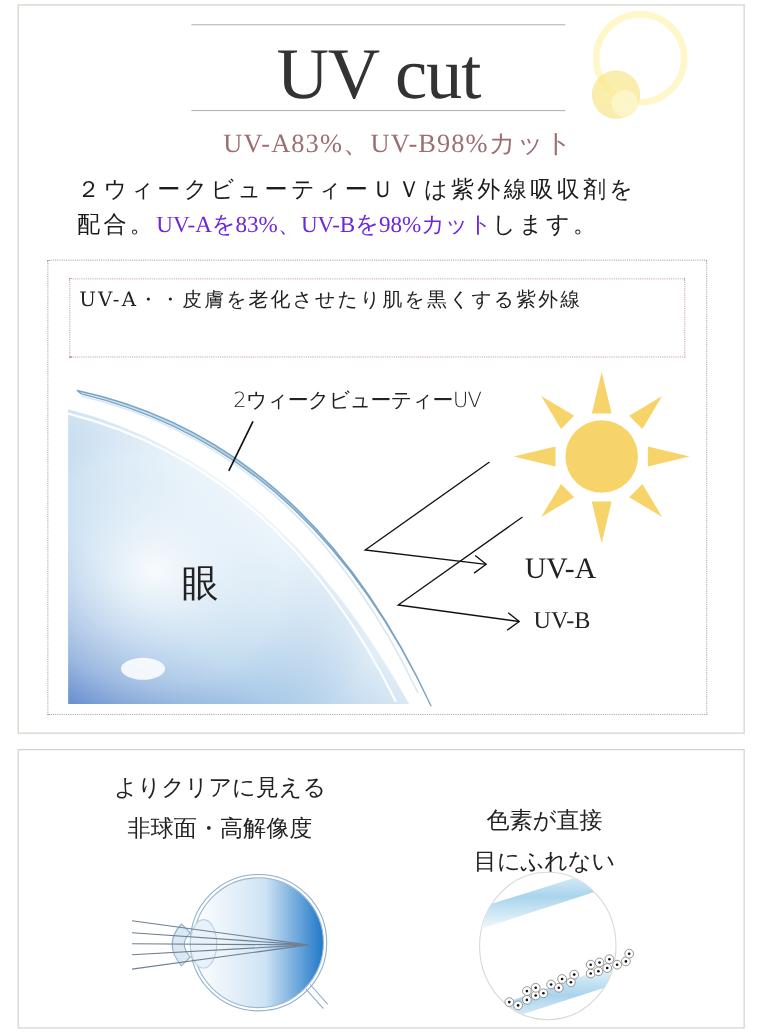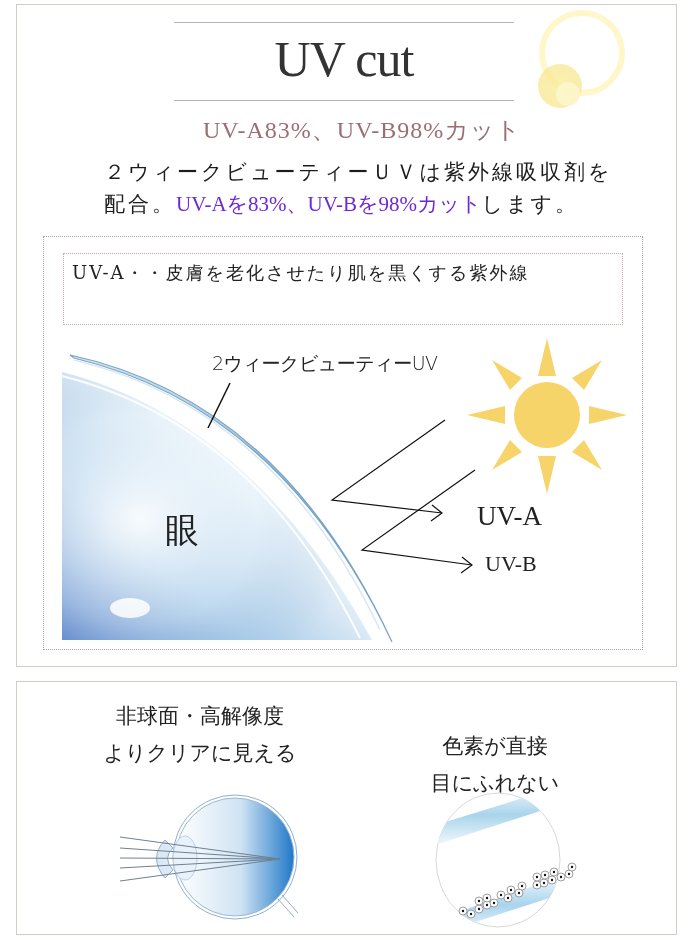--- a/index.html
+++ b/index.html
@@ -9,29 +9,29 @@
   }
   .frame {
     position: absolute; border: 1.5px solid #cfcdc4; background: #fff; box-sizing: border-box;
   }
   #frame-top { left: 16px; top: 4px; width: 661px; height: 663px; }
   #frame-bottom { left: 16px; top: 681px; width: 661px; height: 254px; }
 
   .title-rule { position: absolute; left: 174px; width: 340px; height: 0; border-top: 1px solid #b9b4ad; }
   #title {
     position: absolute; left: 174px; width: 340px; top: 30px; text-align: center;
-    font-family: "Liberation Serif", "DejaVu Serif", serif; font-size: 50px; color: #333; letter-spacing: -1px;
+    font-family: "Liberation Serif", "DejaVu Serif", serif; font-size: 66px; color: #333; letter-spacing: -1px;
   }
   #subtitle {
     position: absolute; left: 12px; width: 700px; top: 114px; text-align: center;
     font-family: "Liberation Serif", serif; font-size: 24px; color: #9b6e72; letter-spacing: 1px;
   }
   #body-text {
     position: absolute; left: 70px; width: 580px; top: 156px;
-    font-family: "DejaVu Serif", serif; font-size: 21px; line-height: 32px; color: #1c1c1c; letter-spacing: 3px; margin-left: 34px;
+    font-family: "DejaVu Serif", serif; font-size: 21px; line-height: 32px; color: #1c1c1c; letter-spacing: 3px;
   }
   #body-text .hl { color: #6d28d9; letter-spacing: 0px; font-family: "Liberation Serif", serif; }
 
   #outer-dotted {
     position: absolute; left: 43px; top: 236px; width: 600px; height: 414px;
     border: 2px dotted #a8a8a8; border-width: 1.5px; box-sizing: border-box;
   }
   #def-box {
     position: absolute; left: 63px; top: 253px; width: 560px; height: 72px;
     border: 1.5px dotted #c9a9a6; box-sizing: border-box; padding: 4px 0 0 8px;
@@ -140,22 +140,22 @@
 </svg>
 
 <div class="diag-label" id="lens-label">2ウィークビューティーUV</div>
 <div class="diag-label" id="eye-label">眼</div>
 <div class="diag-label" id="uva-label">UV-A</div>
 <div class="diag-label" id="uvb-label">UV-B</div>
 
 <div class="frame" id="frame-bottom"></div>
 
 <div class="feat-title" id="feat1-title">
+  <div>よりクリアに見える</div>
   <div>非球面・高解像度</div>
-  <div>よりクリアに見える</div>
 </div>
 <div class="feat-title" id="feat2-title">
   <div>色素が直接</div>
   <div>目にふれない</div>
 </div>
 
 <svg style="left:110px;top:780px;" width="200" height="150" viewBox="0 0 200 150">
   <defs>
     <linearGradient id="eyeBall2" x1="0" y1="0" x2="1" y2="0">
       <stop offset="0%" stop-color="#ffffff"></stop>

